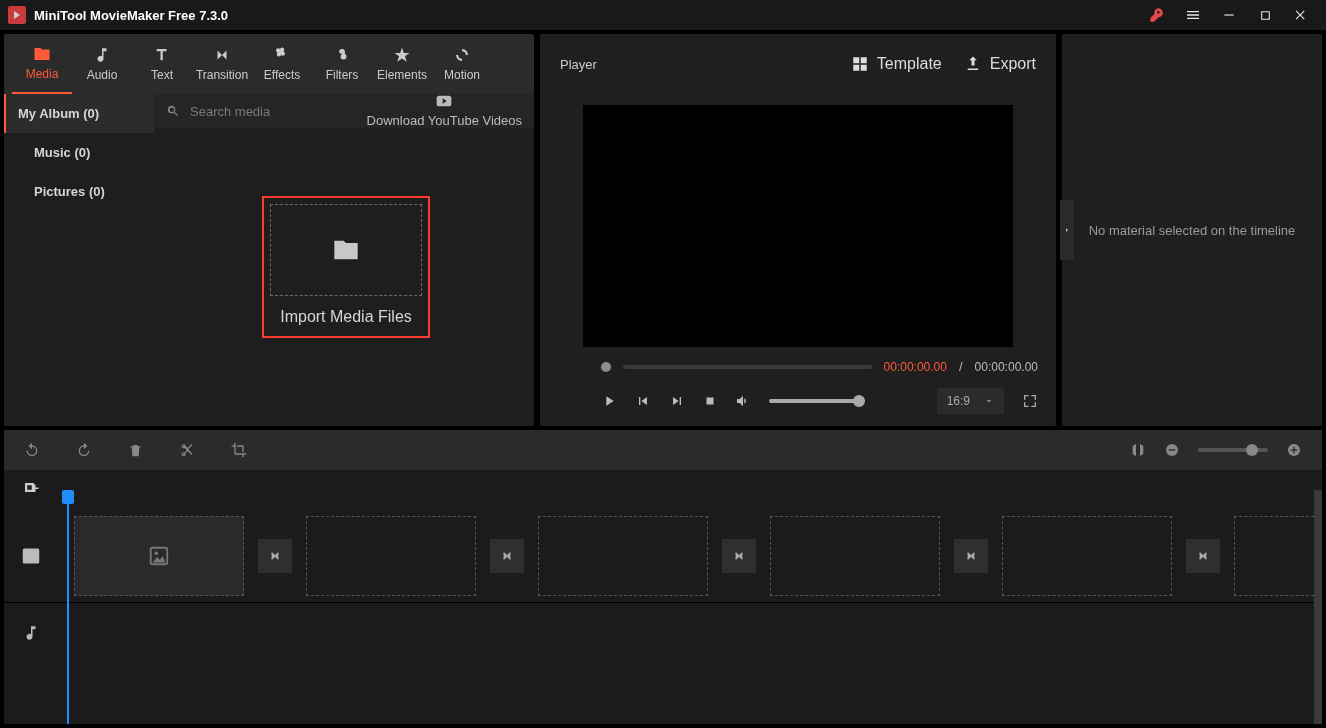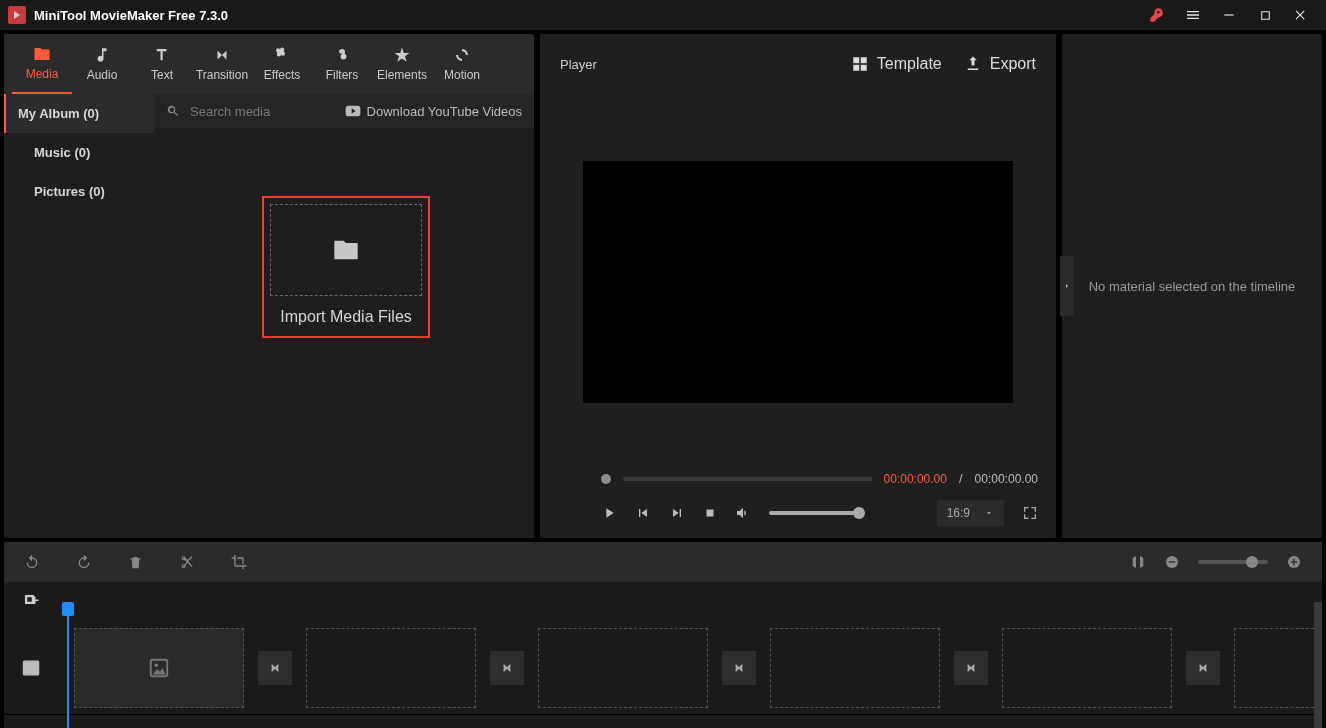--- a/index.html
+++ b/index.html
@@ -4,37 +4,37 @@
 <style>
   * { box-sizing: border-box; margin: 0; padding: 0; font-family: -apple-system, "Segoe UI", Arial, sans-serif; }
   body { width: 1326px; height: 728px; background: #000; color: #ccc; font-size: 13px; overflow: hidden; position: relative; }
   .titlebar { height: 30px; background: #19191a; display: flex; align-items: center; padding: 0 0 0 8px; }
   .tb-logo { width: 18px; height: 18px; background: #c93a3a; border-radius: 2px; margin-right: 8px; display:flex;align-items:center;justify-content:center; }
   .tb-title { font-size: 13px; color: #fff; font-weight: 600; }
   .tb-right { margin-left: auto; display: flex; align-items: center; gap: 2px; padding-right: 8px; }
   .tb-btn { width: 34px; height: 30px; display: flex; align-items: center; justify-content: center; color: #e6e6e6; }
   .tb-key { color: #e24a4a; }
 
-  .main-row { display: flex; height: 512px; padding: 4px; gap: 6px; background:#000; }
+  .main-row { display: flex; height: 400px; padding: 4px; gap: 6px; background:#000; }
 
   
   .left-panel { width: 530px; background: #1e1e1f; display: flex; flex-direction: column; border-radius:2px; }
   .tool-tabs { height: 60px; background: #2b2b2c; display: flex; align-items: center; padding: 0 8px; border-radius:2px; }
   .tool-tab { width: 60px; display: flex; flex-direction: column; align-items: center; gap: 4px; color: #ccc; justify-content:center; height:60px; }
   .tool-tab.active { color: #ff5a3c; border-bottom:2px solid #ff5a3c; }
   .tool-tab .ticon { font-size: 17px; }
   .tool-tab .tlabel { font-size: 12px; }
 
   .left-body { display: flex; flex: 1; }
   .side-list { width: 150px; padding: 0; }
   .side-item { padding: 12px 30px; font-size: 13px; color: #d6d6d6; font-weight: bold; }
   .side-item.sel { background: #2c2c2d; border-left: 2px solid #ff5a3c; padding-left:12px; }
   .left-content { flex: 1; display: flex; flex-direction: column; }
   .left-topbar { height: 34px; background: #252526; display: flex; align-items: center; padding: 0 12px; gap: 10px; font-size: 13px; color: #bbb; }
-  .left-topbar-right { margin-left: auto; display:flex;align-items:center;gap:6px; }
+  .left-topbar-right { margin-left: auto; display:flex;align-items:center;gap:6px;flex-direction:column; }
   .search-input { background: transparent; border: none; color: #f9a8d4; font-size: 13px; outline: none; width:120px; }
   .search-input::placeholder { color: #7a7a7a; }
 
   .drop-area-wrap { flex: 1; display: flex; align-items: flex-start; justify-content: flex-start; padding: 68px 0 0 108px; }
   .drop-area { border: 2px solid #ff3b30; width: 168px; padding:6px; }
   .drop-inner { border: 1px dashed #6a6a6a; height: 92px; display: flex; align-items: center; justify-content: center; }
   .drop-label { text-align: center; font-size: 16px; color: #d6d6d6; margin-top: 12px; margin-bottom:4px; }
 
   
   .player-panel { flex: 1; background: #1f1f20; display: flex; flex-direction: column; border-radius:2px; }

